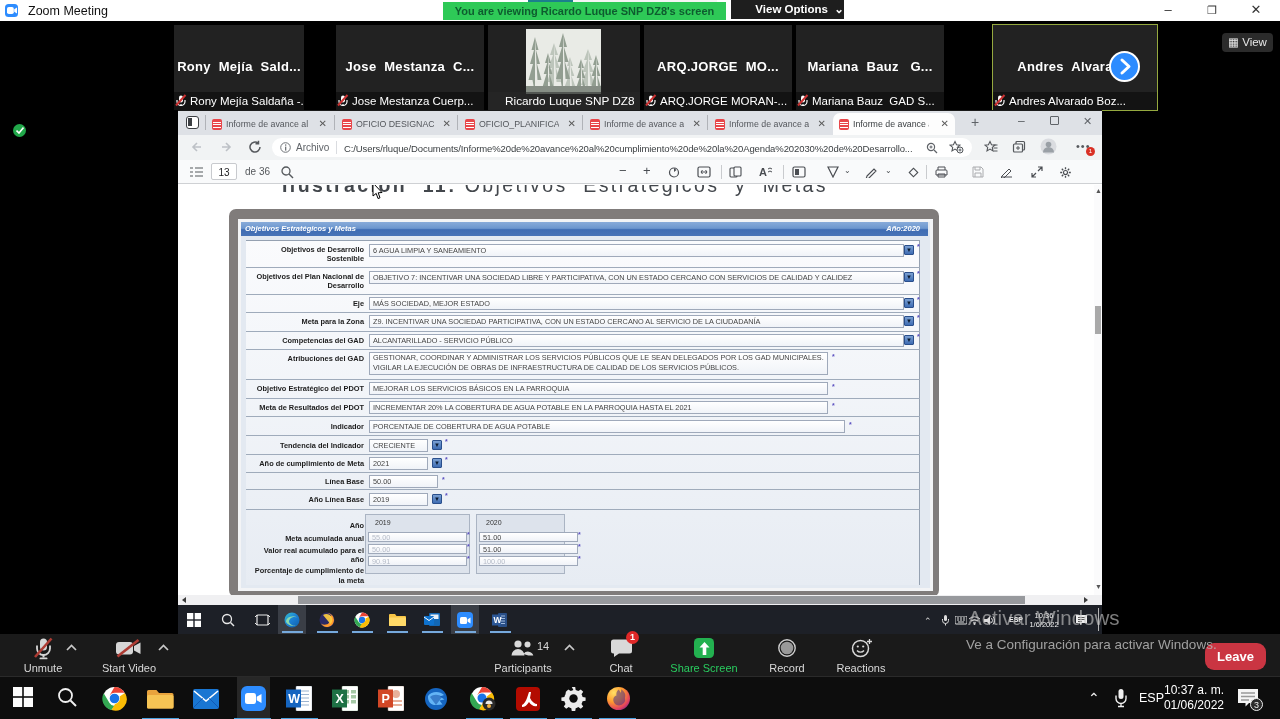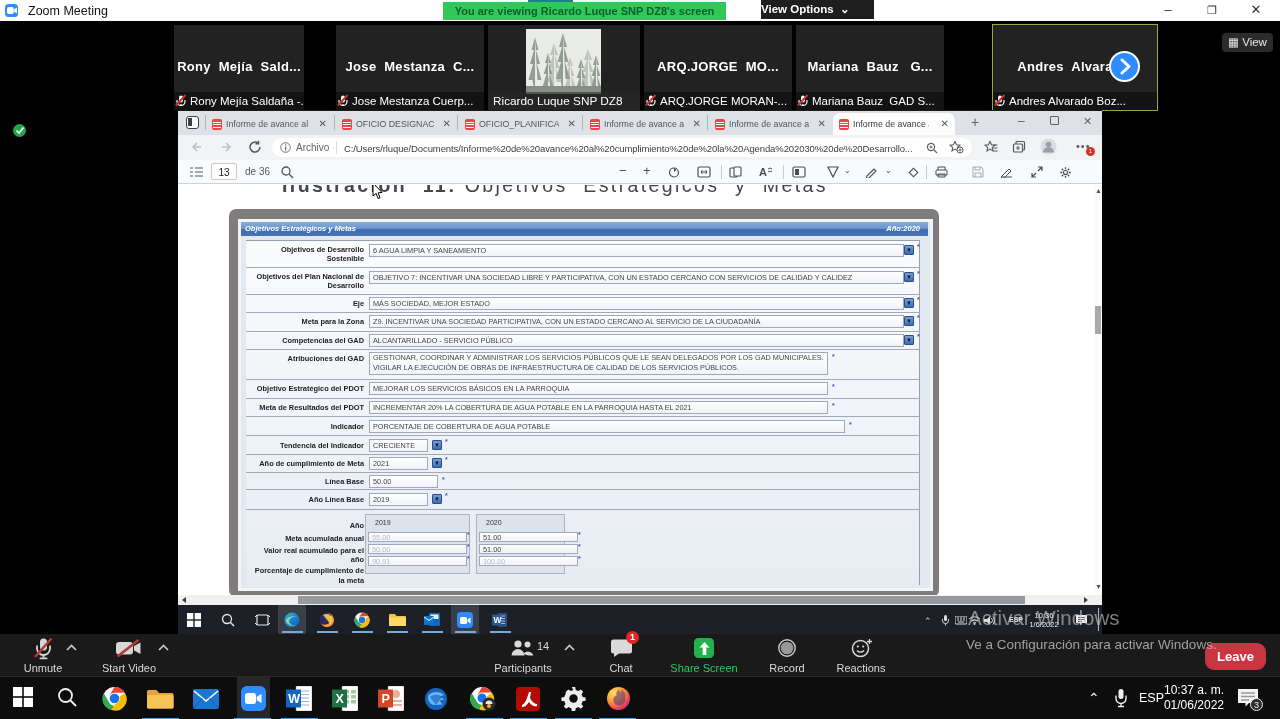--- a/index.html
+++ b/index.html
@@ -7,21 +7,21 @@
 body{position:relative;background:#000;font-family:"Liberation Sans",sans-serif;-webkit-font-smoothing:antialiased}
 .abs{position:absolute}
 
 #titlebar{left:0;top:0;width:1280px;height:21px;background:#fff}
 #ztitle{left:28px;top:4px;font-size:12.5px;color:#111}
 #zlogo{left:5px;top:4px;width:13px;height:13px;background:#2d8cff;border-radius:3.5px}
 #zlogo svg{position:absolute;left:2px;top:3.5px}
 #topstrip1{left:528px;top:0;width:45px;height:2.5px;background:#1b7f8c}
 #topstrip2{left:573px;top:0;width:144px;height:2.5px;background:#f5f5f5}
 #banner{left:443px;top:2px;width:283px;height:18px;background:#2ec957;color:#0e5c2f;font-size:11px;font-weight:bold;text-align:center;line-height:18px}
-#viewopt{left:761px;top:0;width:113px;height:19px;background:#1e1e1e;color:#fff;font-size:11.5px;font-weight:bold;text-align:left;line-height:19px}
+#viewopt{left:731px;top:0;width:113px;height:19px;background:#1e1e1e;color:#fff;font-size:11.5px;font-weight:bold;text-align:right;line-height:19px}
 .wbtn{top:0;height:21px;color:#333;font-size:13px;text-align:center;line-height:20px}
 
 #strip{left:0;top:21px;width:1280px;height:89px;background:#000}
 .tile{position:absolute;top:4px;height:85px;background:#222;overflow:hidden}
 .tname{position:absolute;left:0;right:0;top:34px;text-align:center;color:#fff;font-weight:bold;font-size:13px;letter-spacing:.3px}
 .tlabel{position:absolute;left:0;right:0;bottom:0;height:18px;background:rgba(15,15,15,.75);color:#fff;font-size:11.5px;line-height:18px;white-space:nowrap;overflow:hidden}
 .micoff{display:inline-block;width:13px;height:13px;vertical-align:-2px;margin-right:3px}
 #viewbtn{left:1222px;top:33px;width:51px;height:19px;background:#2b2b2b;border-radius:4px;color:#e8e8e8;font-size:11.5px;line-height:19px;text-align:center}
 #nextbtn{left:1109px;top:51px;width:31px;height:31px;border-radius:50%;background:#2d8cff;border:2px solid #fff}
 
@@ -118,21 +118,21 @@
       <g fill="#6e7f6e">
         <path d="M9 65 V8 l-3.5 13 h2.5 l-4 14 h3 l-4.5 16 h4 z M9 8 l3.5 13 h-2.5 l4 14 h-3 l4.5 16 h-4"></path>
         <path d="M22 65 V24 l-3 10 h2.2 l-3.5 11 h2.8 l-4 13 h3.5 z M22 24 l3 10 h-2.2 l3.5 11 h-2.8 l4 13 h-3.5"></path>
         <path d="M37 65 V4 l-4 14 h3 l-4.5 15 h3.5 l-5 17 h4.5 z M37 4 l4 14 h-3 l4.5 15 h-3.5 l5 17 h-4.5"></path>
         <path d="M55 65 V30 l-3 9 h2.2 l-3.5 10 h2.8 l-4 12 h3.5 z M55 30 l3 9 h-2.2 l3.5 10 h-2.8 l4 12 h-3.5"></path>
         <path d="M70 65 V26 l-3 10 h2.2 l-3.5 11 h2.8 l-4 13 h3.5 z M70 26 l3 10 h-2.2 l3.5 11 h-2.8 l4 13 h-3.5"></path>
       </g>
       <rect y="57" width="75" height="8" fill="#5e695e"></rect>
       <rect width="75" height="65" fill="rgba(240,242,238,0.28)"></rect>
     </svg>
-    <div class="tlabel" style="padding-left:5px;font-size:11.8px;background:rgba(40,40,40,.55)">Ricardo Luque SNP DZ8</div>
+    <div class="tlabel" style="padding-left:17px;font-size:11.8px;background:rgba(40,40,40,.55)">Ricardo Luque SNP DZ8</div>
   </div>
   <div class="tile" style="left:644px;width:148px;">
     <div class="tname">ARQ.JORGE&nbsp; MO...</div>
     <div class="tlabel"><span class="micoff"><svg width="13" height="13">
             <rect x="5" y="1.5" width="4" height="7" rx="2" fill="#fff"></rect>
             <path d="M3 6 v1.5 a4 4 0 0 0 8 0 V6" stroke="#fff" stroke-width="1.2" fill="none"></path>
             <rect x="6.4" y="10" width="1.2" height="2" fill="#fff"></rect>
             <path d="M2 11.5 L11.5 1" stroke="#c33" stroke-width="2"></path>
           </svg></span>ARQ.JORGE MORAN-...</div>
   </div>

